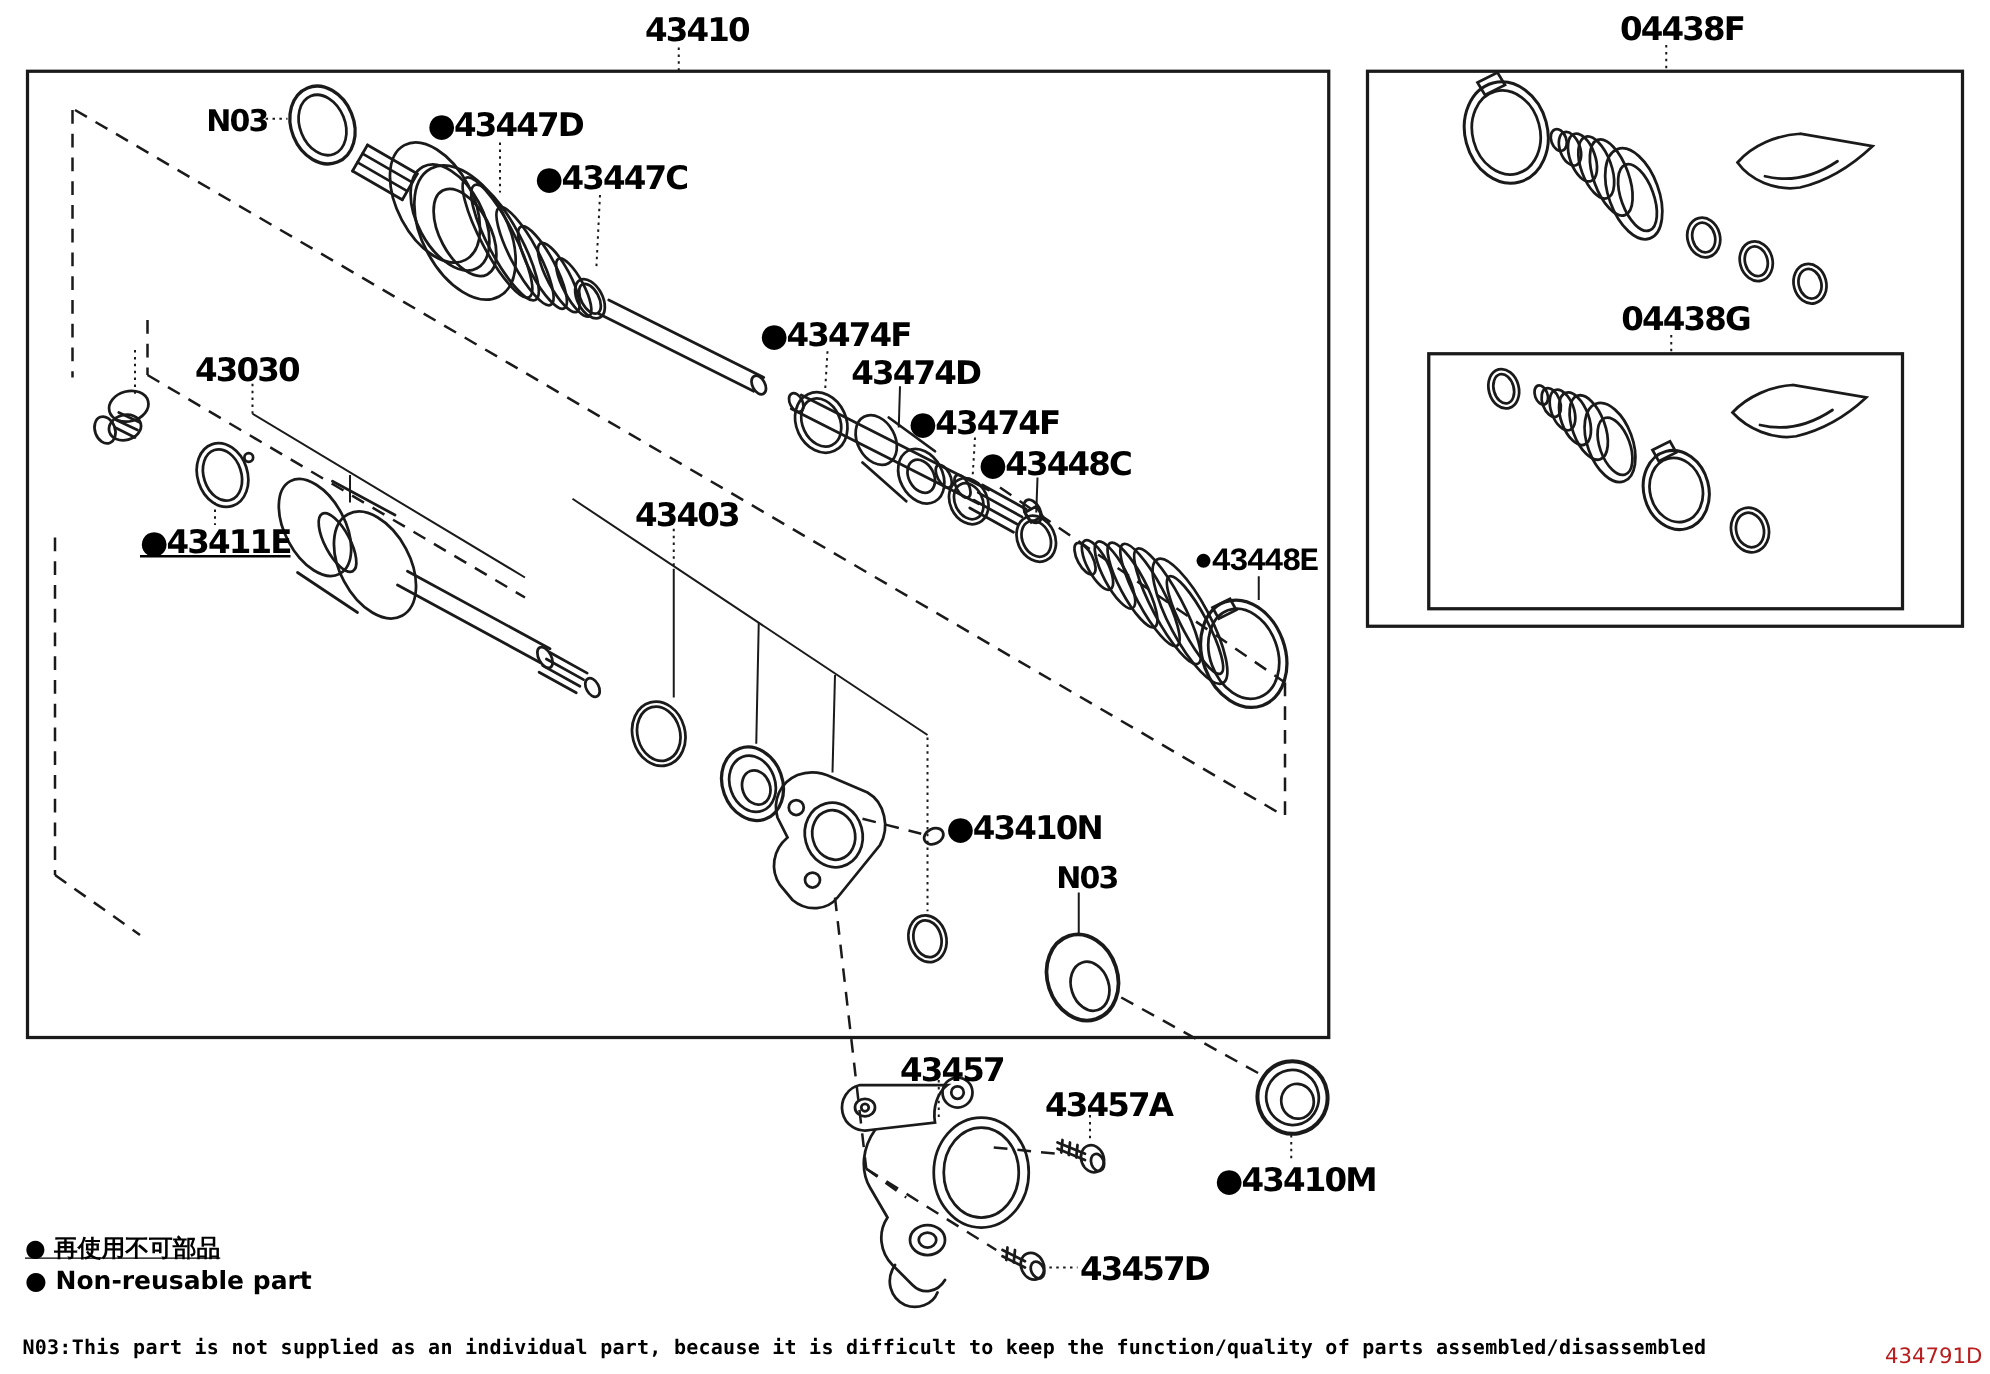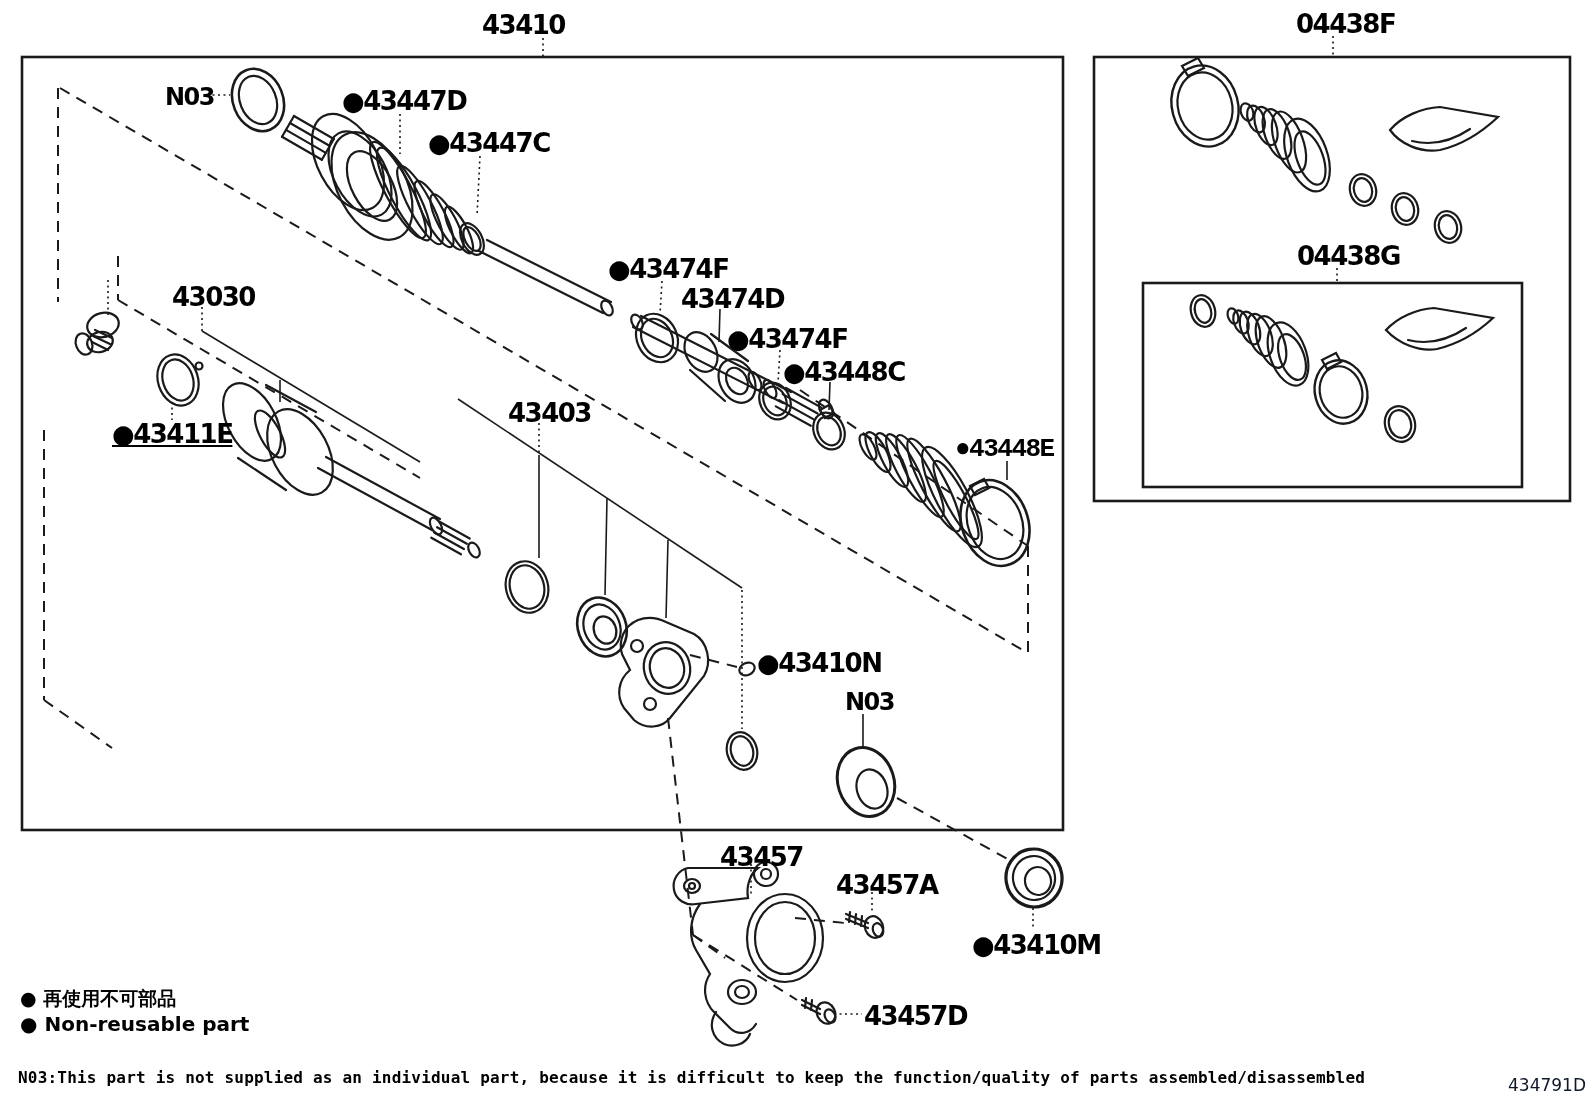--- a/index.html
+++ b/index.html
@@ -3,25 +3,25 @@
 <meta charset="utf-8">
 <style>
   html,body{margin:0;padding:0;background:#fff;}
   .stage{position:relative;width:1592px;height:1099px;background:#fff;overflow:hidden;
          font-family:"DejaVu Sans","Liberation Sans",sans-serif;}
   svg{position:absolute;left:0;top:0;}
   .pl{position:absolute;font-weight:bold;font-size:26px;line-height:1;color:#000;
       letter-spacing:-1.5px;white-space:nowrap;}
   .pl.sm{font-size:24px;}
   .legend{position:absolute;font-weight:bold;color:#000;white-space:nowrap;}
-  .leg-jp{font-size:19px;}
+  .leg-jp{font-size:19px;text-decoration:underline;}
   .leg-en{font-size:20px;}
   .note-jp{font-size:19px;}
   .note-en{font-size:16px;font-family:"DejaVu Sans Mono","Liberation Mono",monospace;letter-spacing:0.2px;}
-  .figcode{position:absolute;font-size:17px;color:#0f172a;white-space:nowrap;
+  .figcode{position:absolute;font-size:17px;color:#b91c1c;white-space:nowrap;
            font-family:"DejaVu Sans","Liberation Sans",sans-serif;}
 </style>
 </head>
 <body>
 
 <div class="stage">
 
 <svg width="1592" height="1099" viewBox="0 0 1592 1099">
 
   <g stroke="#1a1a1a" fill="none" stroke-width="2.6">
@@ -302,31 +302,31 @@
       <path d="M1408,340 C1428,345 1448,340 1466,328"></path>
       <ellipse cx="1341" cy="392" rx="26" ry="32" transform="rotate(-15 1341 392)" stroke-width="2.4"></ellipse>
       <ellipse cx="1341" cy="392" rx="21" ry="26" transform="rotate(-15 1341 392)"></ellipse>
       <path d="M1322,360 l14,-7 l5,9 l-14,7 z"></path>
       <ellipse cx="1400" cy="424" rx="15" ry="18" transform="rotate(-15 1400 424)"></ellipse>
       <ellipse cx="1400" cy="424" rx="11" ry="14" transform="rotate(-15 1400 424)"></ellipse>
     </g>
   </g>
 </svg>
 
-<div class="pl" style="left:482px;top:12px;">43410</div>
+<div class="pl" style="left:516px;top:12px;">43410</div>
 <div class="pl" style="left:1296px;top:11px;">04438F</div>
 <div class="pl" style="left:1297px;top:243px;">04438G</div>
 <div class="pl sm" style="left:165px;top:85px;">N03</div>
 <div class="pl" style="left:342px;top:88px;">●43447D</div>
 <div class="pl" style="left:428px;top:130px;">●43447C</div>
 <div class="pl" style="left:608px;top:256px;">●43474F</div>
 <div class="pl" style="left:681px;top:286px;">43474D</div>
 <div class="pl" style="left:727px;top:326px;">●43474F</div>
 <div class="pl" style="left:783px;top:359px;">●43448C</div>
-<div class="pl" style="left:172px;top:284px;">43030</div>
+<div class="pl" style="left:156px;top:284px;">43030</div>
 <div class="pl" style="left:112px;top:421px;text-decoration:underline;">●43411E</div>
 <div class="pl" style="left:508px;top:400px;">43403</div>
 <div class="pl" style="left:955px;top:436px;font-family:Liberation Mono, monospace;">●43448E</div>
 <div class="pl" style="left:757px;top:650px;">●43410N</div>
 <div class="pl sm" style="left:845px;top:690px;">N03</div>
 <div class="pl" style="left:720px;top:844px;">43457</div>
 <div class="pl" style="left:836px;top:872px;">43457A</div>
 <div class="pl" style="left:972px;top:932px;">●43410M</div>
 <div class="pl" style="left:864px;top:1003px;">43457D</div>
 

